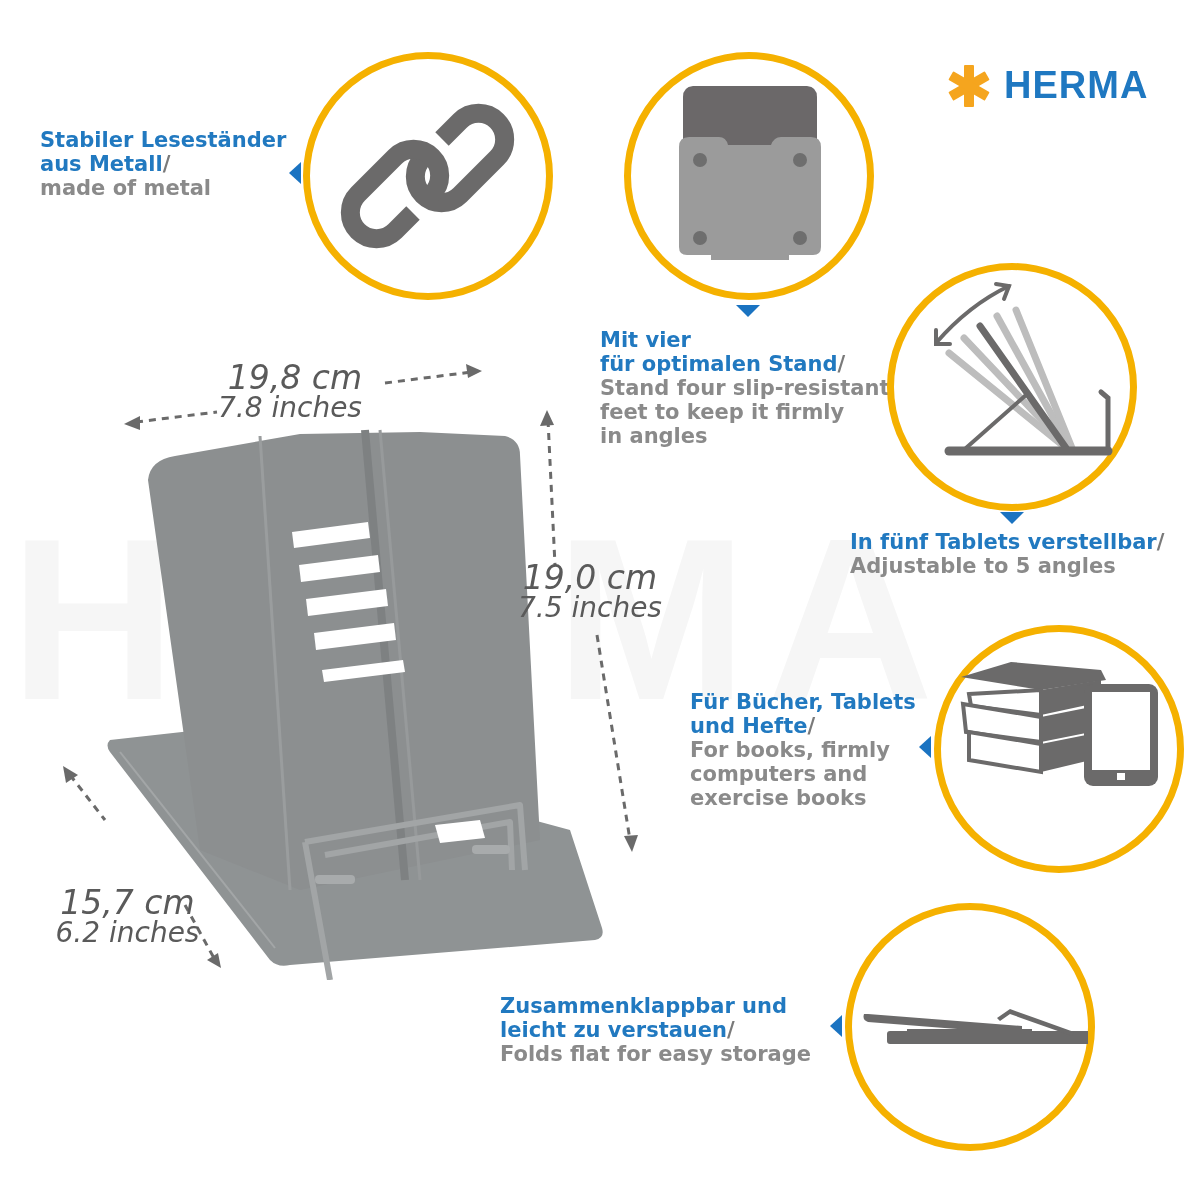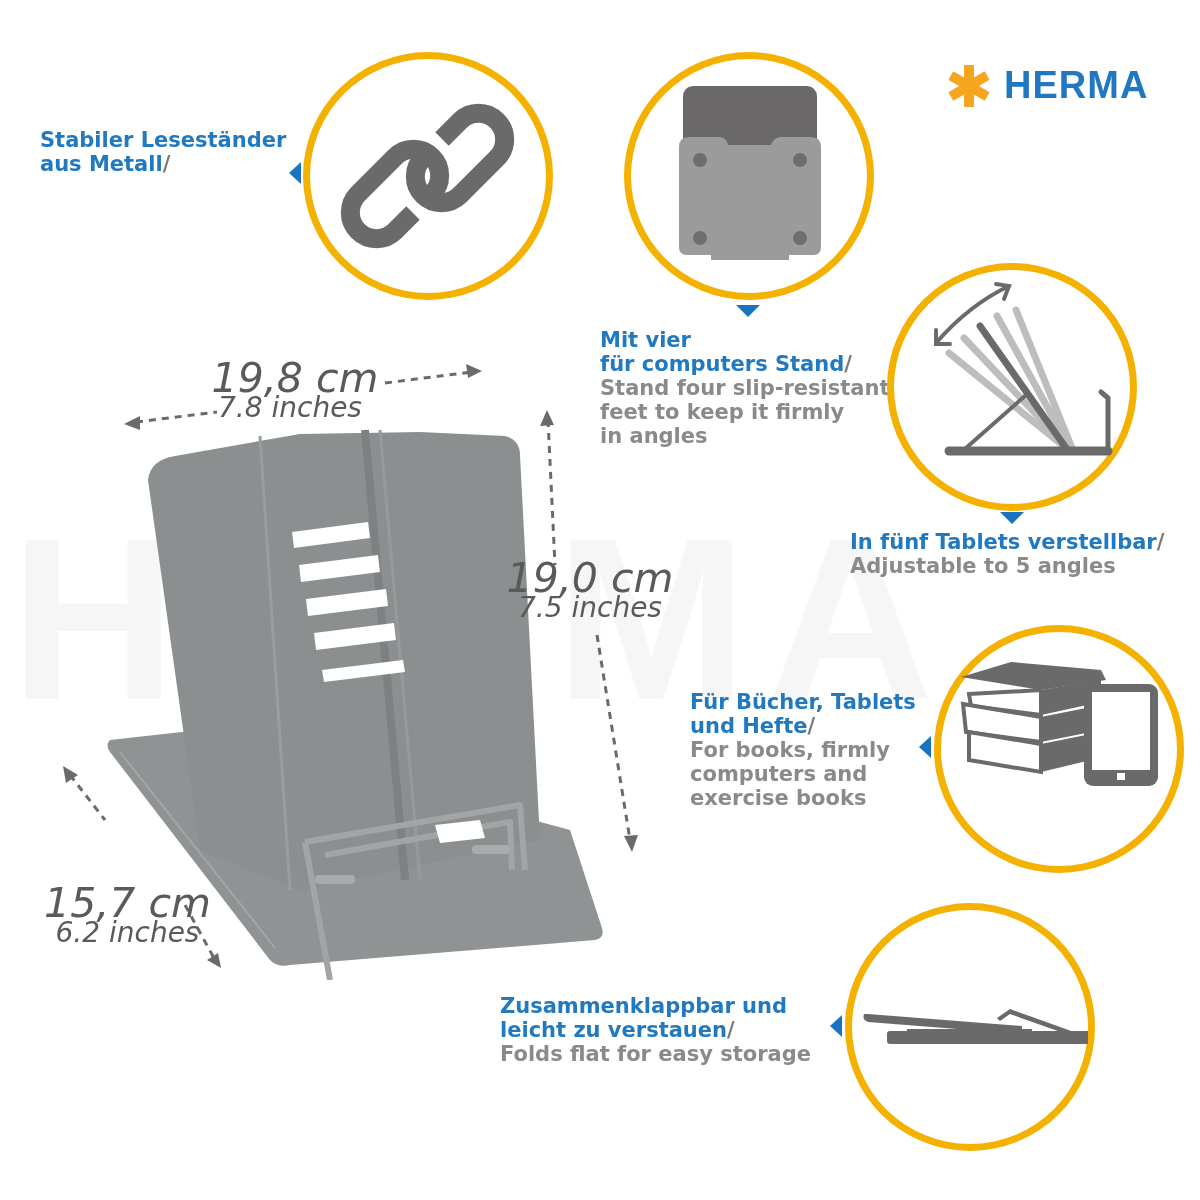--- a/index.html
+++ b/index.html
@@ -9,21 +9,21 @@
   .logo { position:absolute; left:946px; top:64px; display:flex; align-items:center; }
   .logo-text { font-family:"Liberation Sans", sans-serif; font-weight:700; font-size:38px; color:#1f78c1; margin-left:12px; letter-spacing:1px; }
   .circle { position:absolute; border:7px solid #f5b100; border-radius:50%; background:#fff; box-sizing:border-box; }
   .caption { position:absolute; text-align:left; font-weight:700; font-size:21px; line-height:24px; }
   .caption .de { color:#2179c0; }
   .caption .slash { color:#7a7a7a; }
   .caption .en { color:#8a8a8a; }
   .tri-left { position:absolute; width:0; height:0; border-top:11px solid transparent; border-bottom:11px solid transparent; border-right:12px solid #1a73c1; }
   .tri-down { position:absolute; width:0; height:0; border-left:12px solid transparent; border-right:12px solid transparent; border-top:12px solid #1a73c1; }
   .dim { position:absolute; font-family:"DejaVu Sans", sans-serif; font-style:italic; color:#5a5a5a; text-align:center; }
-  .dim .big { font-size:41px; font-weight:400; line-height:36px; }
+  .dim .big { font-size:33px; font-weight:400; line-height:36px; }
   .dim .small { font-size:28px; line-height:24px; }
 </style>
 </head>
 <body>
 
 <div class="watermark">HERMA</div>
 
 <div class="logo">
   <svg width="46" height="42" viewBox="0 0 46 42">
     <g fill="#f5a51e">
@@ -31,20 +31,21 @@
       <rect x="18" y="0" width="10" height="42" rx="1" transform="rotate(60 23 21)"></rect>
       <rect x="18" y="0" width="10" height="42" rx="1" transform="rotate(-60 23 21)"></rect>
     </g>
   </svg>
   <span class="logo-text">HERMA</span>
 </div>
 
 <div class="caption" style="left:40px; top:128px; width:250px;">
   <div class="de">Stabiler Leseständer</div>
   <div><span class="de">aus Metall</span><span class="slash">/</span></div>
+  <div class="en">made of metal</div>
 </div>
 <div class="tri-left" style="left:289px; top:162px;"></div>
 <div class="circle" style="left:303px; top:52px; width:250px; height:248px;">
   <svg width="236" height="234" viewBox="0 0 236 234" style="position:absolute;left:0;top:0;">
     <g fill="none" stroke="#6b6a6a" stroke-width="19" stroke-linecap="butt">
       <path d="M132 80 L150 62 A26 26 0 0 1 187 99 L150 136 A26 26 0 0 1 113 99"></path>
       <path d="M103 154 L85 172 A26 26 0 0 1 48 135 L85 98 A26 26 0 0 1 122 135"></path>
     </g>
   </svg>
 </div>
@@ -56,21 +57,21 @@
     <rect x="80" y="196" width="78" height="5" fill="#9b9b9b"></rect>
     <circle cx="69" cy="101" r="7" fill="#6e6e6e"></circle>
     <circle cx="169" cy="101" r="7" fill="#6e6e6e"></circle>
     <circle cx="69" cy="179" r="7" fill="#6e6e6e"></circle>
     <circle cx="169" cy="179" r="7" fill="#6e6e6e"></circle>
   </svg>
 </div>
 <div class="tri-down" style="left:736px; top:305px;"></div>
 <div class="caption" style="left:600px; top:328px; width:300px;">
   <div class="de">Mit vier</div>
-  <div><span class="de">für computers Stand</span><span class="slash">/</span></div>
+  <div><span class="de">für optimalen Stand</span><span class="slash">/</span></div>
   <div class="en">Stand four slip-resistant</div>
   <div class="en">feet to keep it firmly</div>
   <div class="en">in angles</div>
 </div>
 
 <div class="circle" style="left:887px; top:263px; width:250px; height:248px;">
   <svg width="236" height="234" viewBox="0 0 236 234" style="position:absolute;left:0;top:0;">
     <g stroke-linecap="round" fill="none">
       <line x1="55" y1="83" x2="172" y2="178" stroke="#bdbdbd" stroke-width="7"></line>
       <line x1="70" y1="68" x2="174" y2="178" stroke="#bdbdbd" stroke-width="7"></line>

